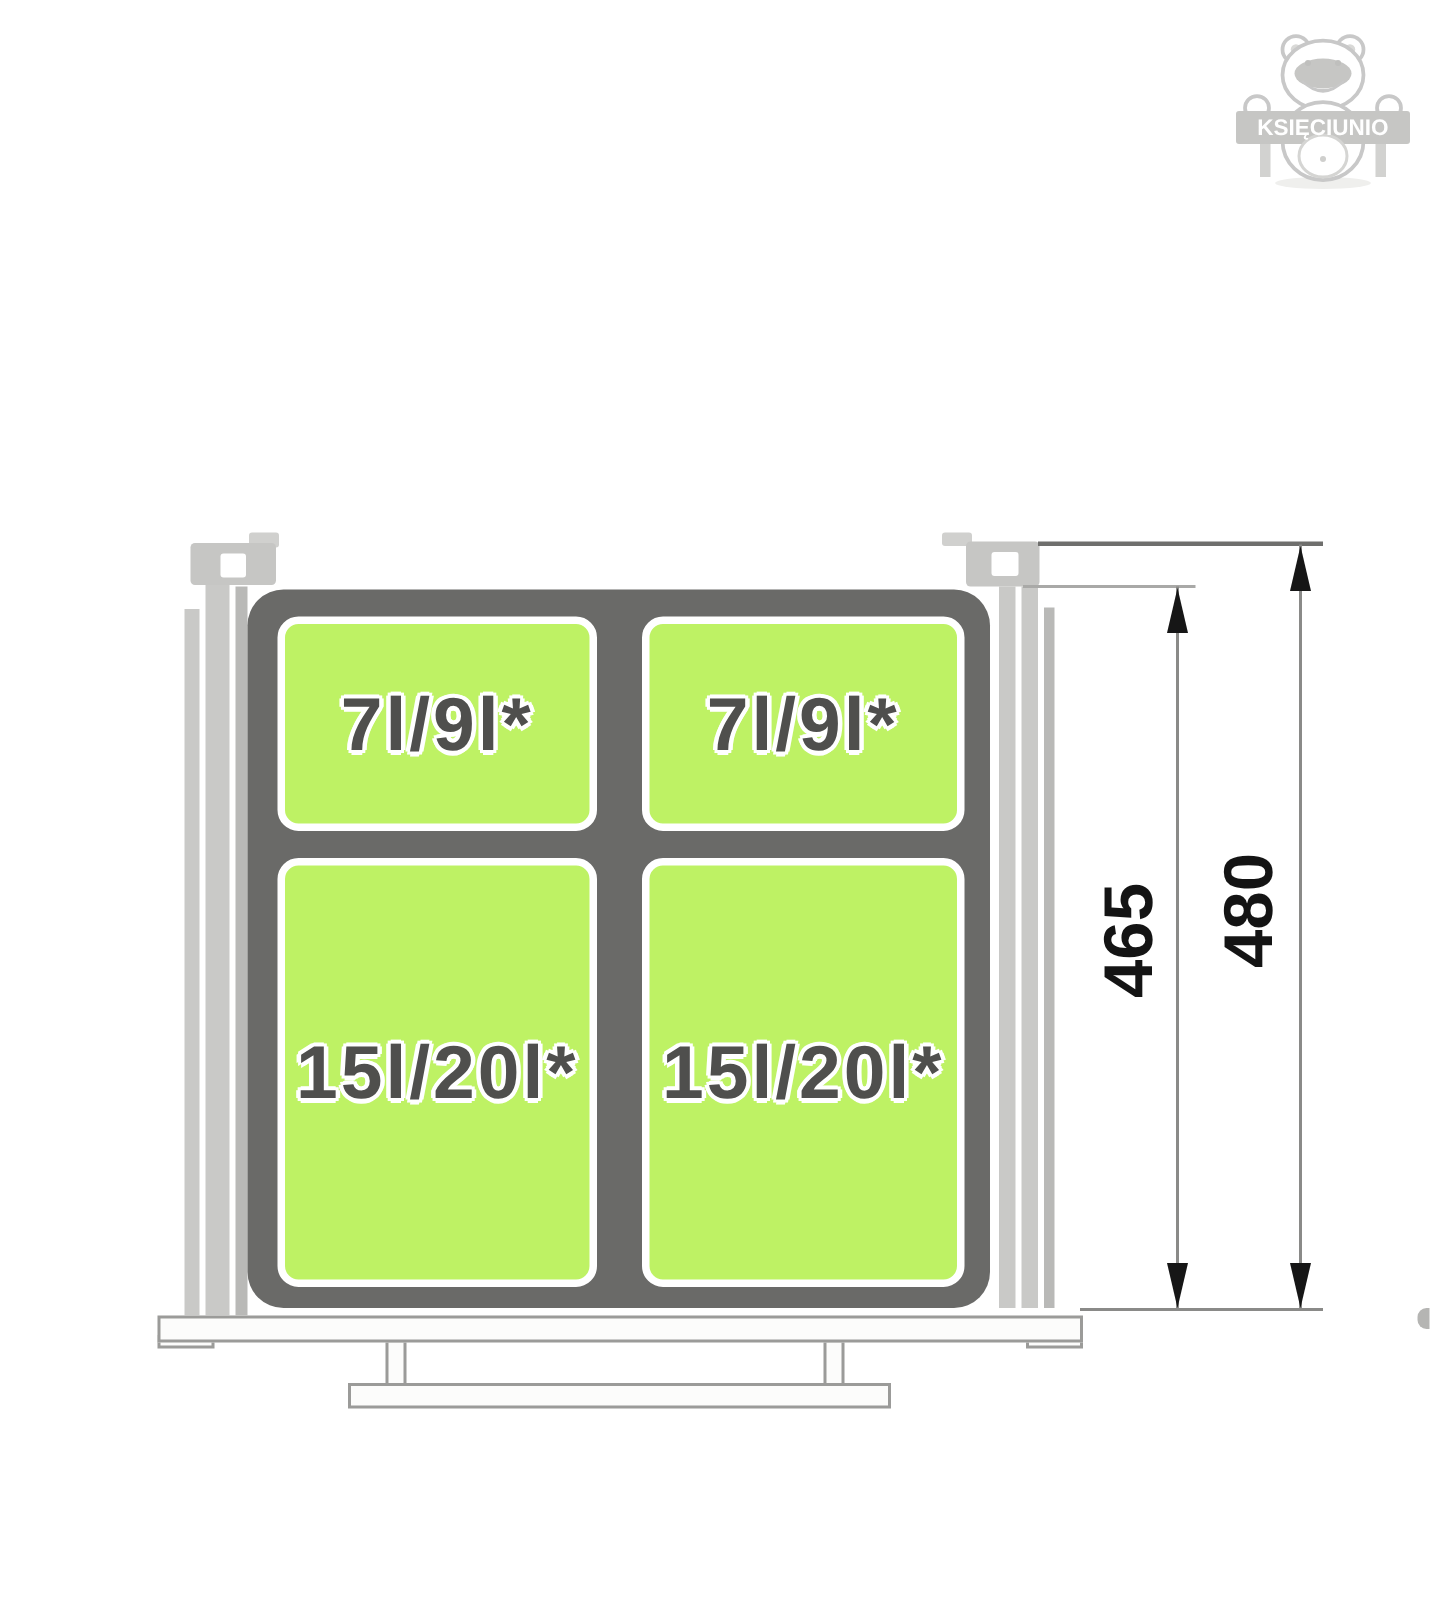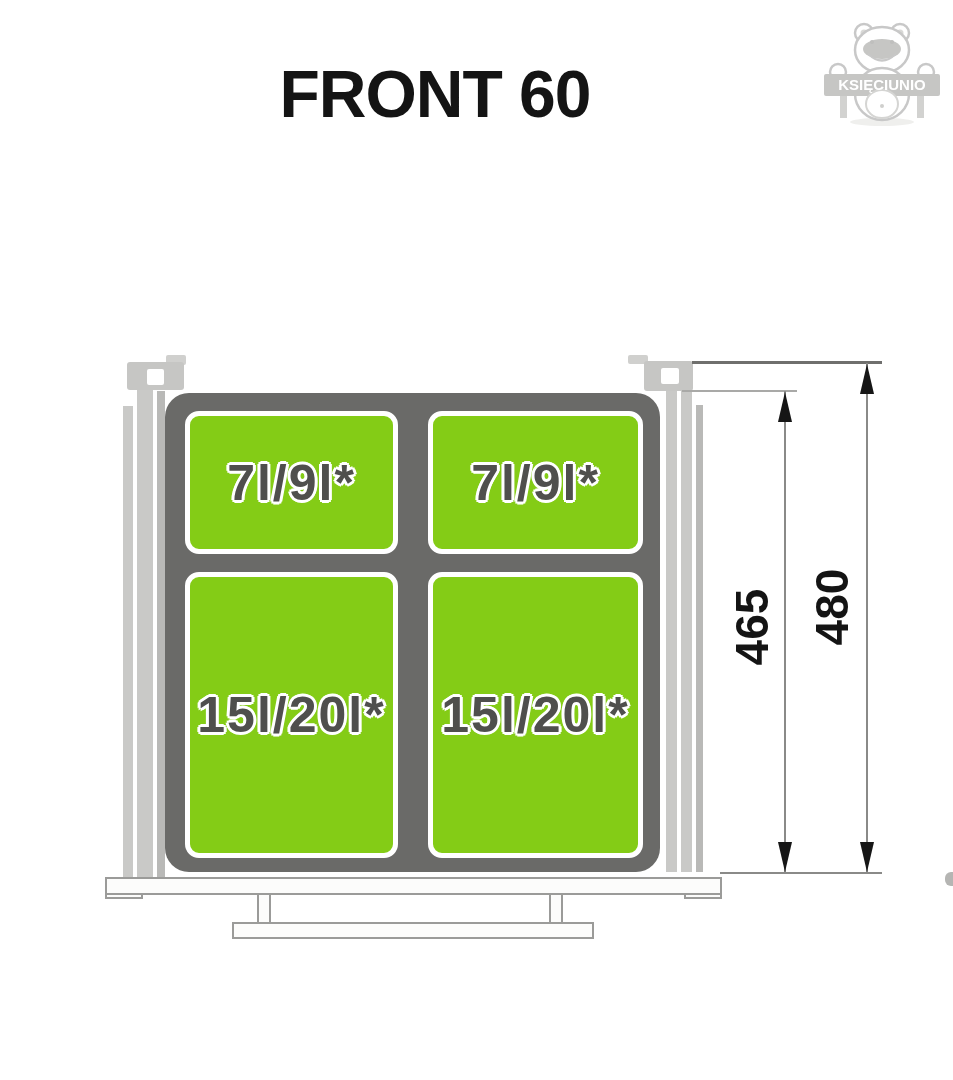--- a/index.html
+++ b/index.html
@@ -16,21 +16,21 @@
 
   
   .rail-bar{background:#c9c9c7;}
   .rail-bar.dark{background:#b9b9b7;}
   .bracket{background:#c6c6c4;border-radius:3px;}
   .bracket-tab{background:#d0d0ce;border-radius:2px;}
   .bracket-hole{background:#ffffff;border-radius:2px;}
 
   
   .frame{background:#6a6a68;border-radius:24px;}
-  .comp{background:#84cc16;border:5px solid #ffffff;border-radius:14px;
+  .comp{background:#bef264;border:5px solid #ffffff;border-radius:14px;
     box-sizing:border-box;display:flex;align-items:center;justify-content:center;}
   .comp-label{font-weight:800;color:#4f4f4d;letter-spacing:2px;font-size:50px;
     text-shadow:-3px 0 0 #fff,3px 0 0 #fff,0 -3px 0 #fff,0 3px 0 #fff,
       -2px -2px 0 #fff,2px -2px 0 #fff,-2px 2px 0 #fff,2px 2px 0 #fff;}
 
   
   .plate{background:#fcfcfb;border:2px solid #9b9b99;box-sizing:border-box;}
 
   
   .dim-line{background:#8a8a88;}
@@ -38,21 +38,20 @@
   .arrow.up{border-bottom:30px solid #161616;}
   .arrow.down{border-top:30px solid #161616;}
   .dim-label{width:120px;height:60px;display:flex;align-items:center;justify-content:center;
     transform:rotate(-90deg);font-weight:700;font-size:46px;color:#141414;}
   .edge-mark{background:#b5b5b3;border-radius:6px 0 0 6px;}
 </style>
 </head>
 <body>
 
 <div class="abs title-block">
-  <div>FRONT 60</div>
 </div>
 
 <svg class="abs watermark" viewBox="0 0 132 112">
   <ellipse cx="66" cy="104" rx="32" ry="4" fill="#efefed"></ellipse>
   <circle cx="48" cy="15" r="9" fill="#ffffff" stroke="#c8c8c8" stroke-width="2.5"></circle>
   <circle cx="84" cy="15" r="9" fill="#ffffff" stroke="#c8c8c8" stroke-width="2.5"></circle>
   <circle cx="48" cy="15" r="3.5" fill="#d9d9d7"></circle>
   <circle cx="84" cy="15" r="3.5" fill="#d9d9d7"></circle>
   <ellipse cx="66" cy="32" rx="27" ry="23" fill="#ffffff" stroke="#c8c8c8" stroke-width="2.5"></ellipse>
   <ellipse cx="66" cy="31" rx="19" ry="10" fill="#c6c6c4"></ellipse>

